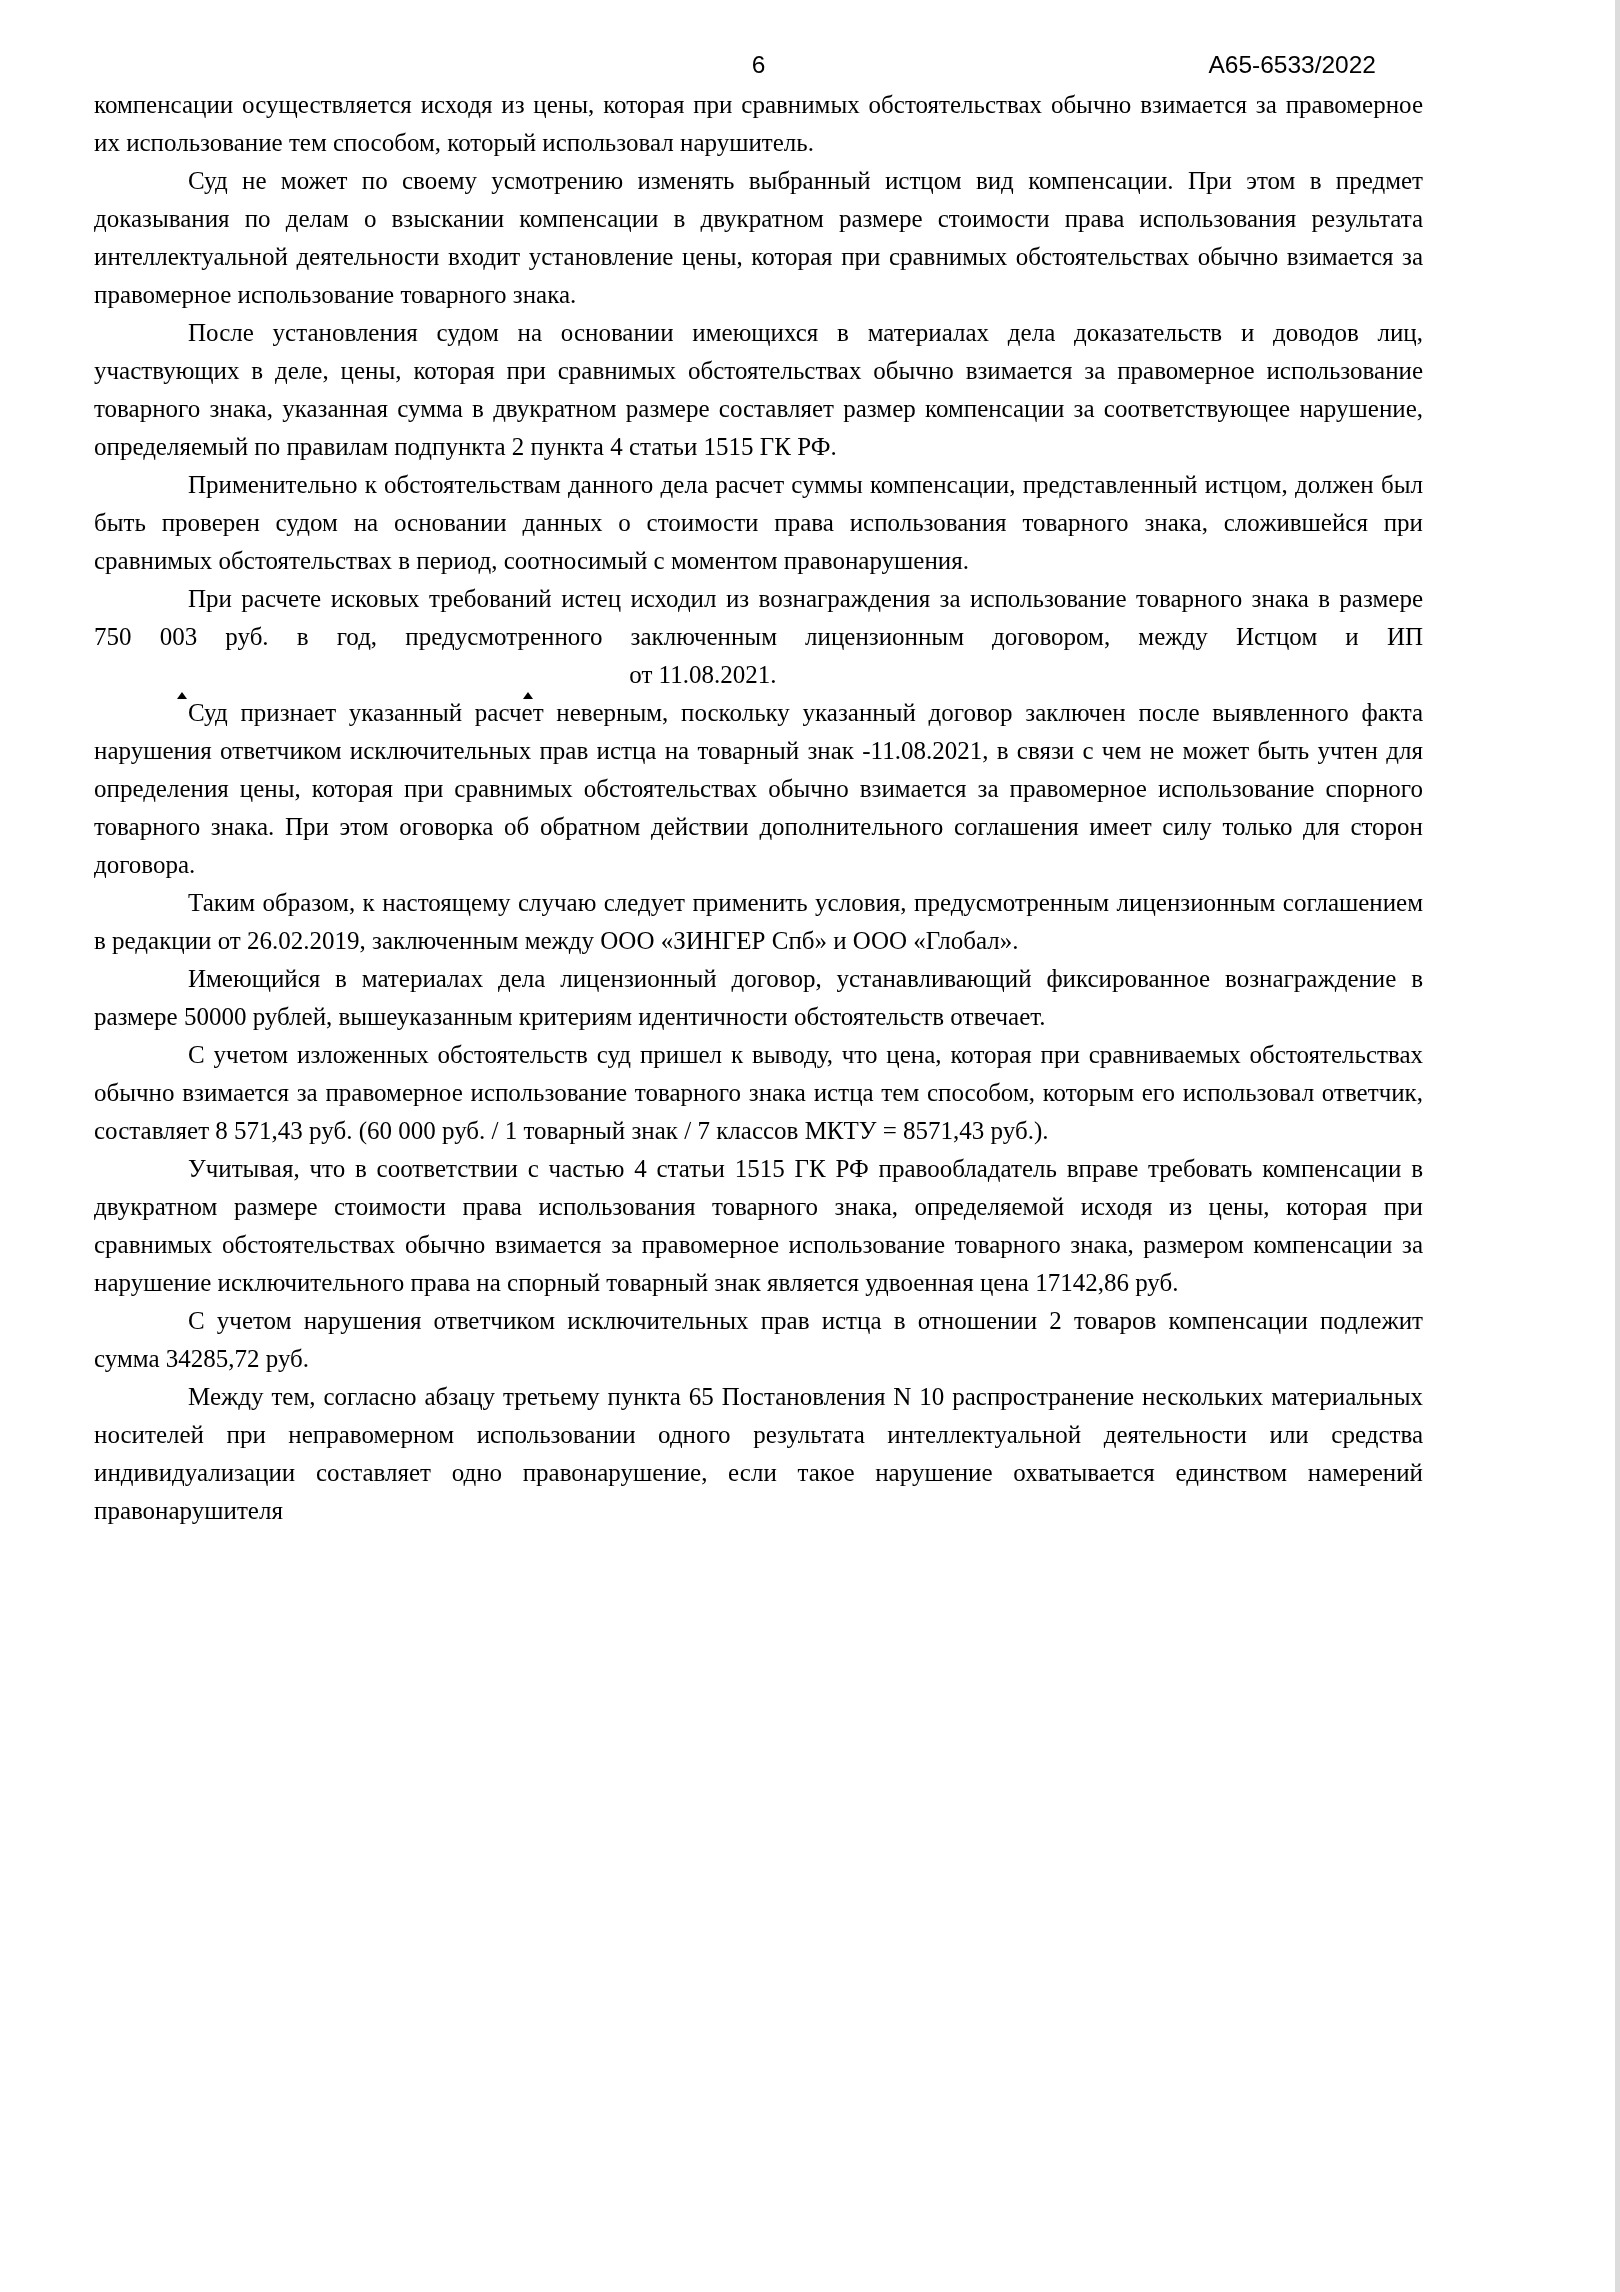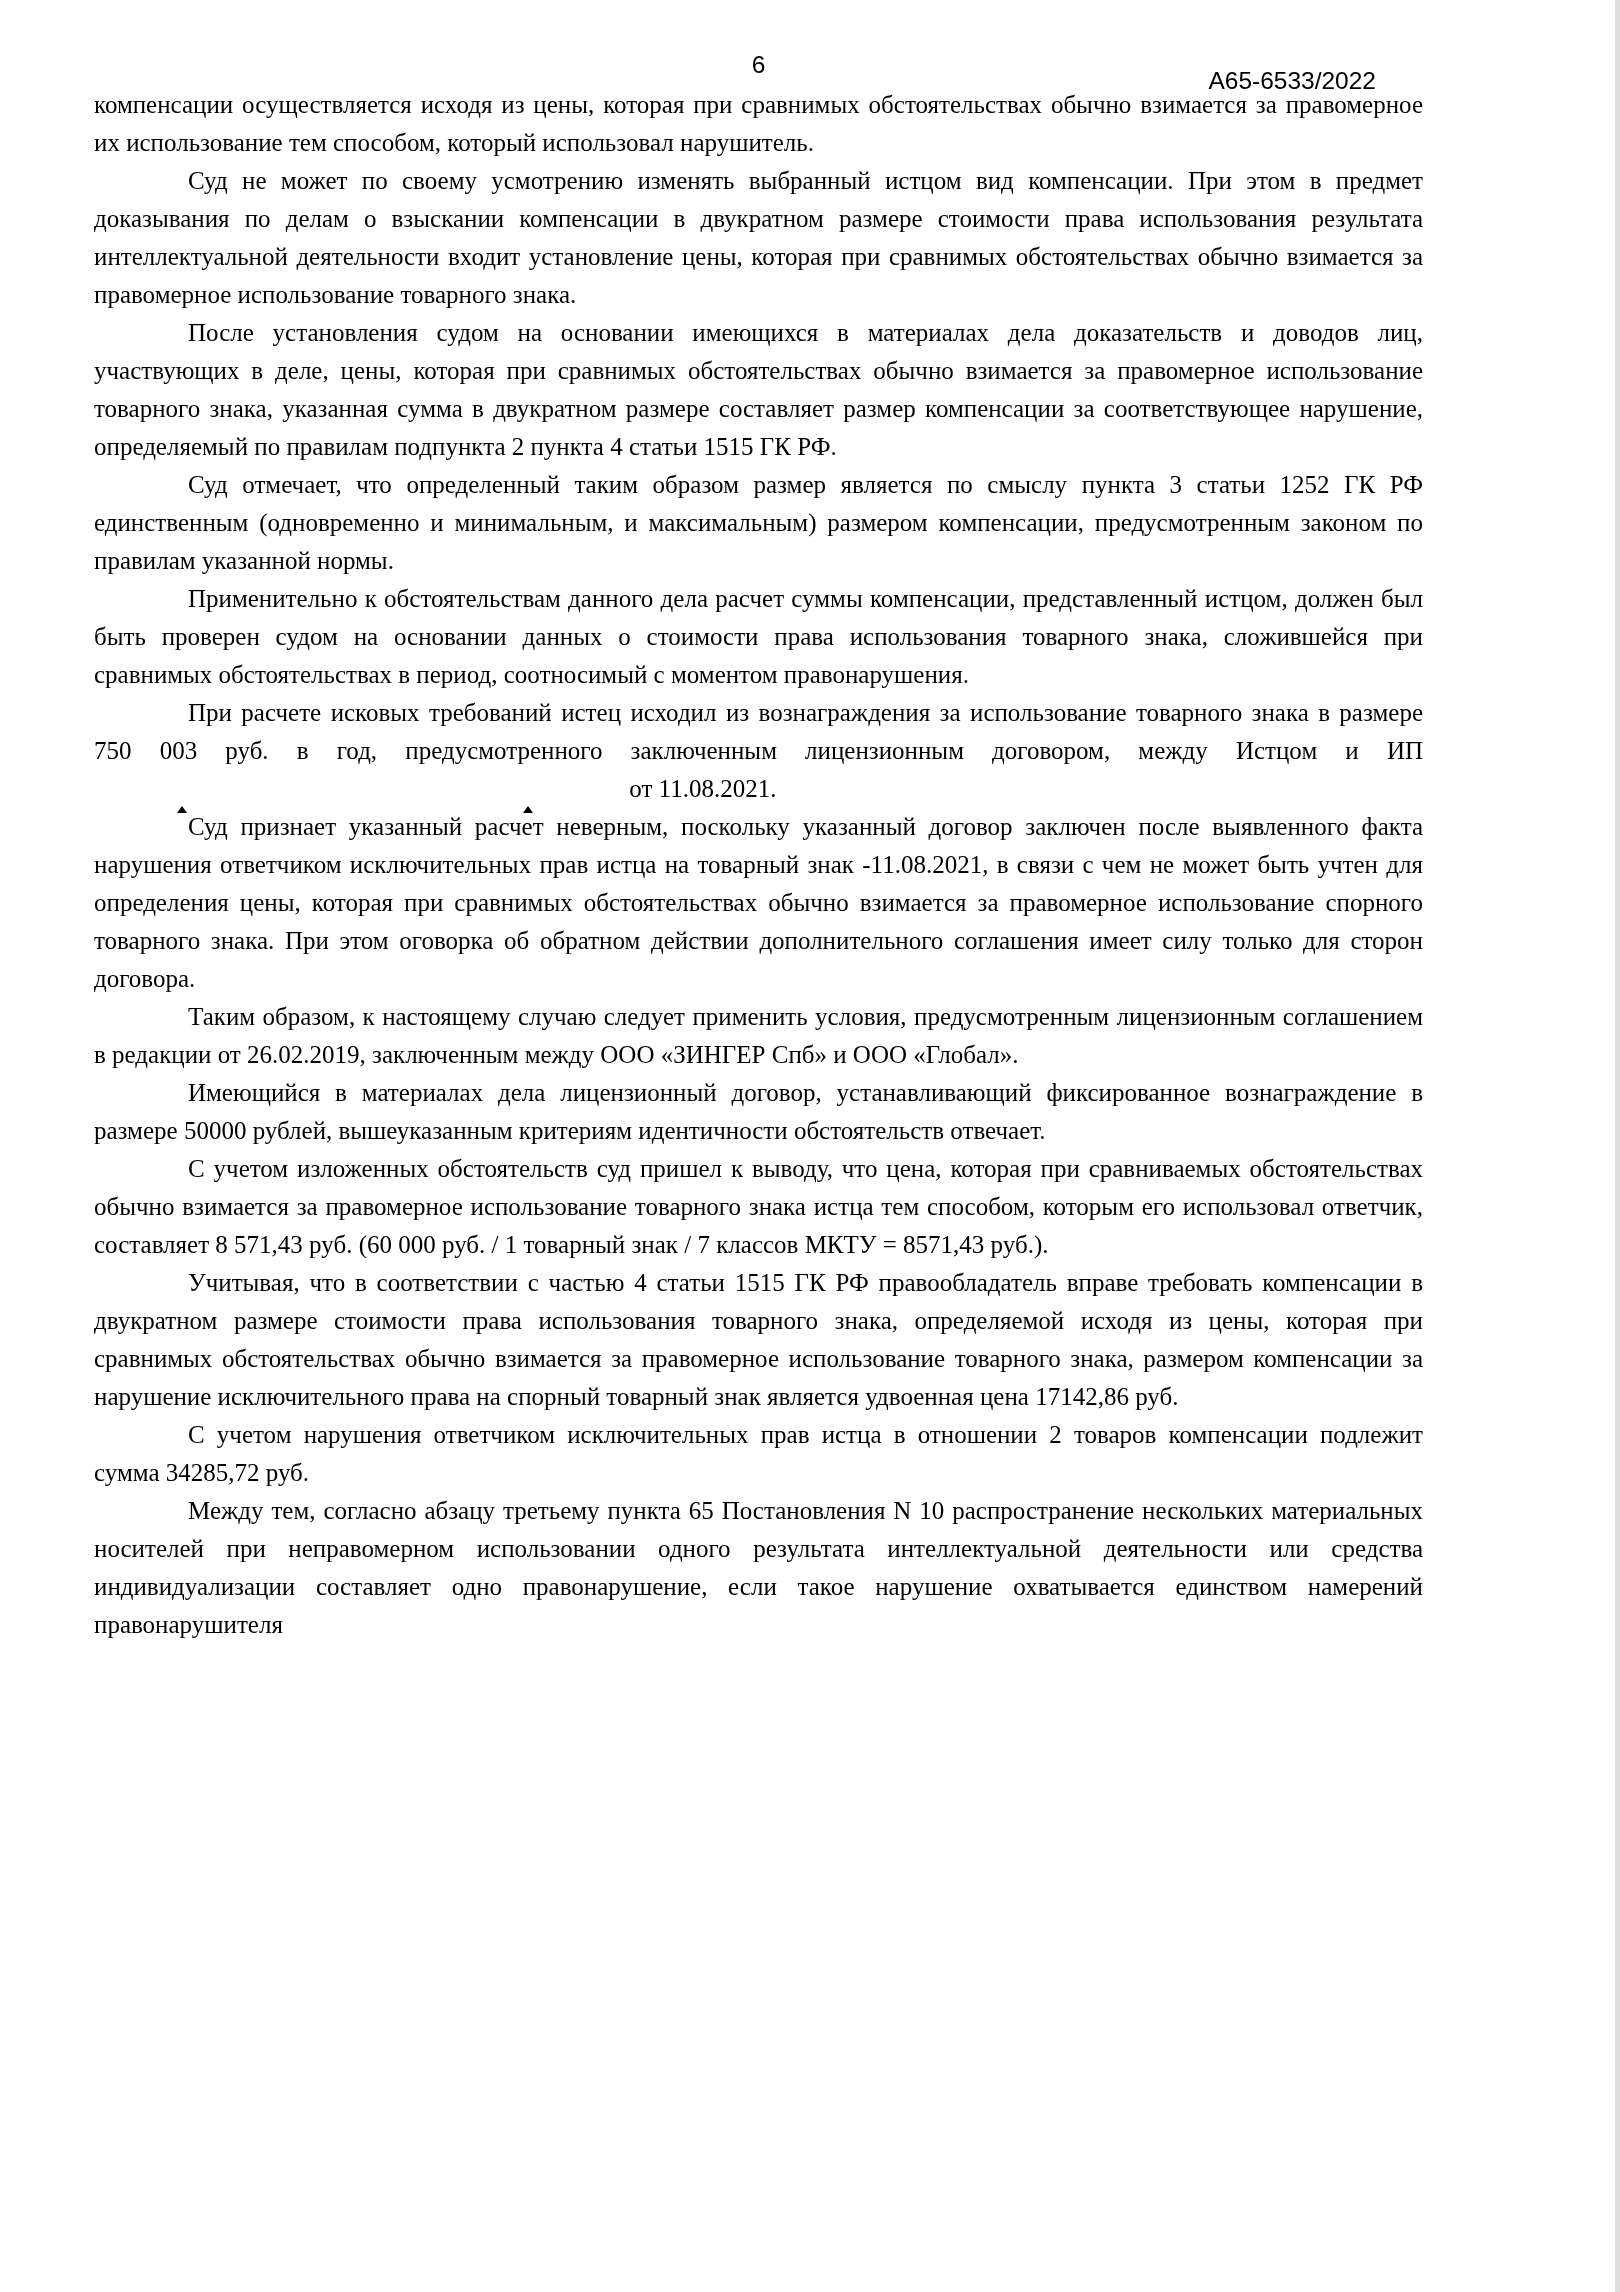--- a/index.html
+++ b/index.html
@@ -37,21 +37,21 @@
   }
   .page-number {
     position: absolute;
     left: 0;
     width: 100%;
     text-align: center;
   }
   .case-number {
     position: absolute;
     right: 47px;
-    top: 16px;
+    top: 0;
     white-space: nowrap;
   }
   .doc-body {
     position: absolute;
     left: 94px;
     top: 86px;
     width: 1329px;
     font-family: "Liberation Serif", "DejaVu Serif", serif;
     font-size: 25px;
     line-height: 38px;
@@ -94,21 +94,20 @@
 
   <div class="page-header">
     <div class="page-number">6</div>
     <div class="case-number">А65-6533/2022</div>
   </div>
 
   <div class="doc-body">
     <p class="continuation">компенсации осуществляется исходя из цены, которая  при  сравнимых  обстоятельствах обычно взимается за правомерное их использование тем способом, который использовал нарушитель.</p>
     <p>Суд не может по своему усмотрению изменять выбранный истцом вид компенсации. При этом в предмет доказывания по делам о взыскании компенсации в двукратном размере стоимости права использования результата интеллектуальной деятельности входит установление цены, которая при сравнимых обстоятельствах обычно взимается за правомерное использование товарного знака.</p>
     <p>После установления судом на основании имеющихся в материалах дела доказательств и доводов лиц, участвующих в деле, цены, которая при сравнимых обстоятельствах обычно взимается за правомерное использование товарного знака, указанная сумма в двукратном размере составляет размер компенсации за соответствующее нарушение, определяемый по правилам подпункта 2 пункта 4 статьи 1515 ГК РФ.</p>
-    <p>Суд отмечает, что определенный таким образом размер является по смыслу пункта 3 статьи 1252 ГК РФ единственным (одновременно и минимальным, и максимальным) размером компенсации, предусмотренным законом по правилам указанной нормы.</p>
     <p>Применительно к обстоятельствам данного дела расчет суммы компенсации, представленный истцом, должен был быть проверен судом на основании данных о стоимости права использования товарного знака, сложившейся при сравнимых обстоятельствах в период, соотносимый с моментом правонарушения.</p>
 
     <p>
       <span>При расчете исковых требований истец исходил из вознаграждения за использование товарного знака в размере 750 003 руб. в год, предусмотренного заключенным лицензионным договором, между Истцом и ИП</span>
       <span class="redaction-gap">
         <span class="redaction-mark m1"></span>
         <span class="redaction-mark m2"></span>
       </span>
       <span>от 11.08.2021.</span>
     </p>

